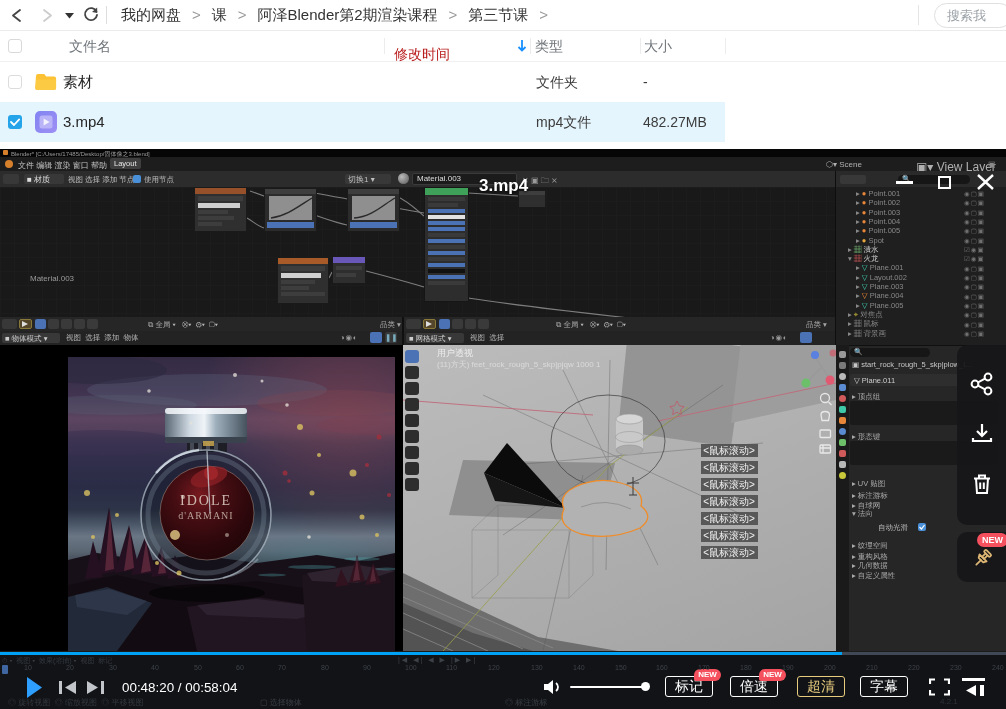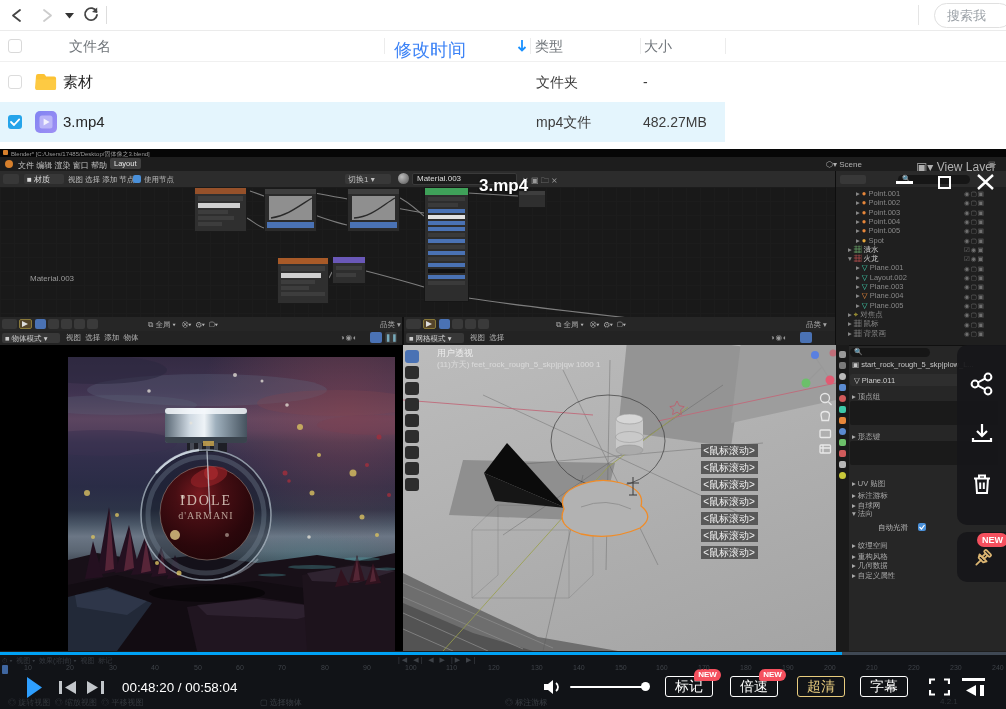--- a/index.html
+++ b/index.html
@@ -15,28 +15,29 @@
       <path class="ic" style="stroke:#ccc" d="M4 2 L11 7.5 L4 13"></path>
     </svg>
   <svg class="a" style="left:64px;top:12px" width="12" height="8">
       <path d="M1 1 L5.5 6.5 L10 1 Z" fill="#333"></path>
     </svg>
   <svg class="a" style="left:82px;top:6px" width="18" height="18">
       <path class="ic" d="M14.5 5.6 A6 6 0 1 0 15 9"></path>
       <path d="M15.2 1.5 L15.2 7 L10 6 Z" fill="#444"></path>
     </svg>
   <div class="a" style="left:106px;top:6px;width:1px;height:18px;background:#ddd"></div>
+  <div class="a" style="left:121px;top:6px;font-size:15px;color:#333;white-space:nowrap">我的网盘<span style="color:#999;padding:0 11px">&gt;</span>课<span style="color:#999;padding:0 11px">&gt;</span>阿泽Blender第2期渲染课程<span style="color:#999;padding:0 11px">&gt;</span>第三节课<span style="color:#999;padding:0 11px">&gt;</span></div>
   <div class="a" style="left:918px;top:5px;width:1px;height:20px;background:#e5e5e5"></div>
   <div class="a" style="left:934px;top:3px;width:78px;height:25px;border:1px solid #e0e0e0;border-radius:13px;font-size:13px;color:#9aa0a6;line-height:23px;padding-left:12px">搜索我</div>
 </div>
 
 <div class="a" style="left:0;top:31px;width:1006px;height:31px;background:#fff;border-bottom:1px solid #f0f0f0">
   <div class="a" style="left:8px;top:8px;width:14px;height:14px;border:1px solid #d9d9d9;border-radius:3px;background:#fff"></div>
   <div class="a" style="left:69px;top:7px;font-size:14px;color:#70757a">文件名</div>
-  <div class="a" style="left:394px;top:7px;font-size:18px;color:#3b82f6">修改时间</div>
+  <div class="a" style="left:394px;top:15px;font-size:14px;color:#b91c1c">修改时间</div>
   <svg class="a" style="left:516px;top:8px" width="12" height="15">
       <path d="M6 1 L6 11 M2.5 8 L6 11.5 L9.5 8" stroke="#1890ff" stroke-width="1.8" fill="none"></path>
     </svg>
   <div class="a" style="left:535px;top:7px;font-size:14px;color:#70757a">类型</div>
   <div class="a" style="left:644px;top:7px;font-size:14px;color:#70757a">大小</div>
   <div class="a" style="left:384px;top:7px;width:1px;height:16px;background:#ececec"></div>
   <div class="a" style="left:530px;top:7px;width:1px;height:16px;background:#ececec"></div>
   <div class="a" style="left:640px;top:7px;width:1px;height:16px;background:#ececec"></div>
   <div class="a" style="left:725px;top:7px;width:1px;height:16px;background:#ececec"></div>
 </div>

